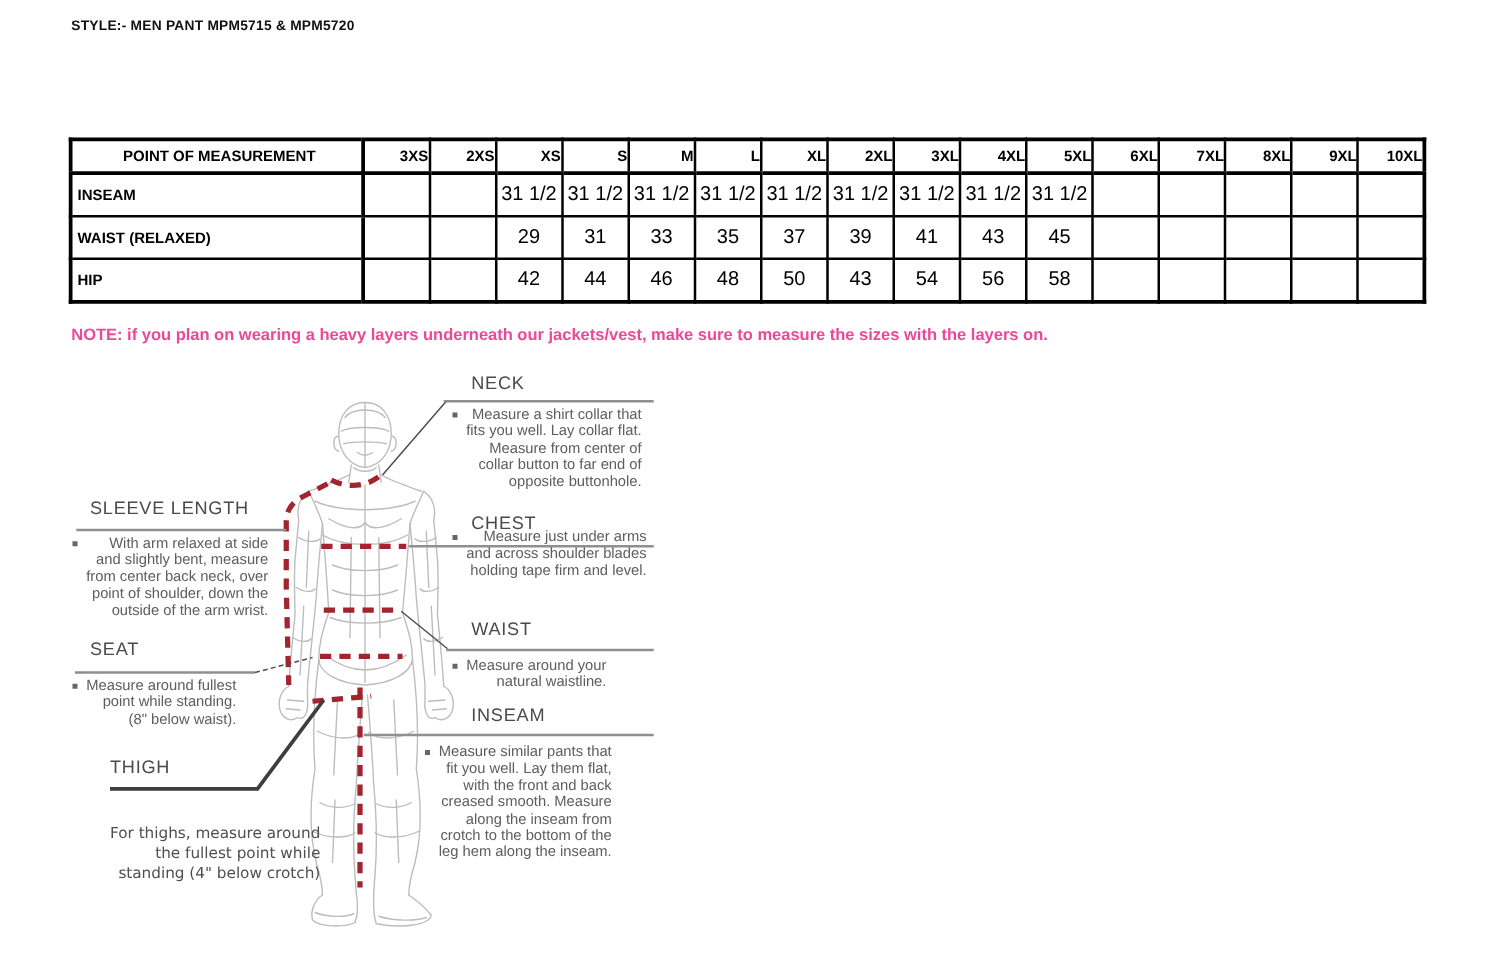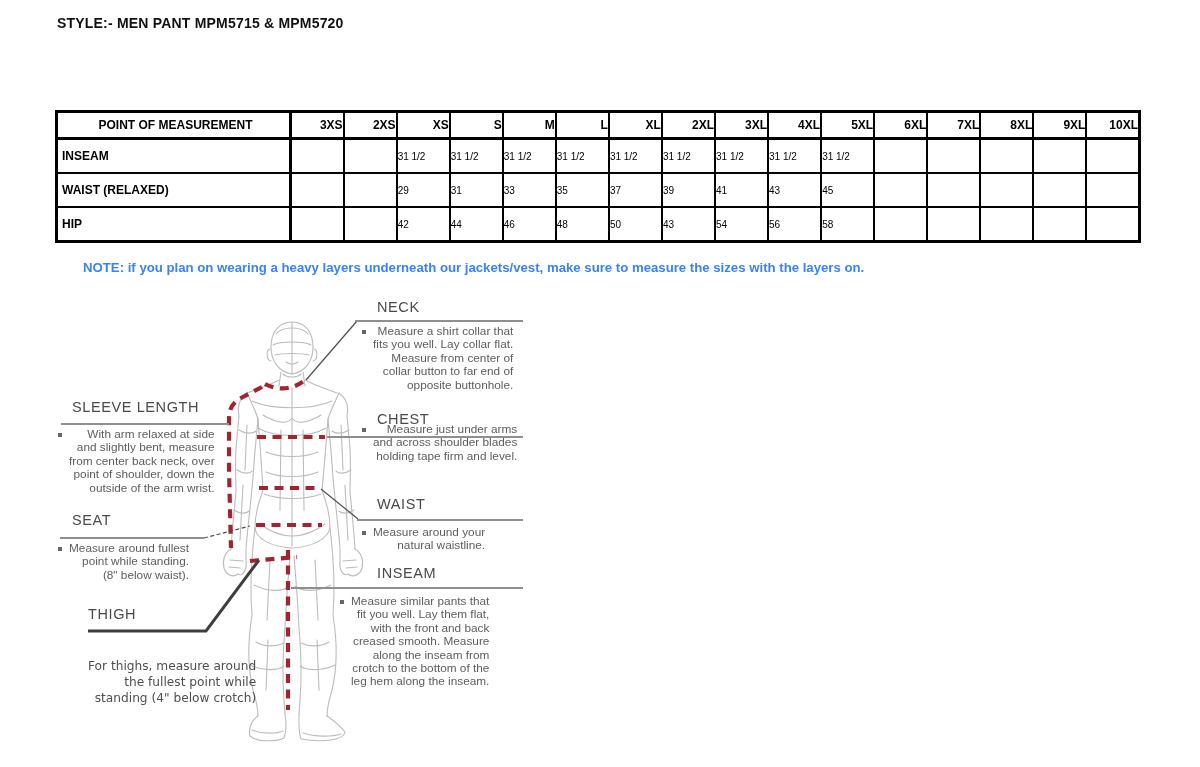--- a/index.html
+++ b/index.html
@@ -2,30 +2,30 @@
 <html style="--measure-red: #a2242f; --figure-gray: #bcbcbc; --leader-gray: #8f8f8f; --heading-gray: #4a4a4a; --body-text-gray: #5d5d5d; --table-border: #000000;"><head>
 <meta charset="utf-8">
 <style>
   html,body{margin:0;padding:0;background:#fff;}
   #page{
     position:relative;width:1200px;height:767px;background:#ffffff;
     font-family:"Liberation Sans",sans-serif;overflow:hidden;
   }
   .abs{position:absolute;}
   
-  #doc-title{left:57px;top:15px;font-size:14px;font-weight:bold;color:#111;letter-spacing:0.2px;}
-  #doc-note{left:57px;top:260px;font-size:13.2px;font-weight:bold;color:#3b82f6;margin-left:26px;}
+  #doc-title{left:57px;top:15px;font-size:11px;font-weight:bold;color:#111;letter-spacing:0.2px;}
+  #doc-note{left:57px;top:260px;font-size:13.2px;font-weight:bold;color:#ec4899;}
   
   #size-table-wrap{left:55px;top:110px;}
   table#size-table{border-collapse:collapse;table-layout:fixed;width:1086px;border:3px solid #000;}
   #size-table col.first{width:234px;}
   #size-table th,#size-table td{border:2px solid #000;padding:0;overflow:hidden;white-space:nowrap;}
   #size-table thead th{height:24px;font-size:12px;font-weight:bold;text-align:right;color:#000;border-bottom:3px solid #000;}
   #size-table thead th:first-child{text-align:center;padding-left:4px;border-right:3px solid #000;}
-  #size-table tbody td{height:32px;font-size:10px;text-align:left;color:#000;}
+  #size-table tbody td{height:32px;font-size:16px;text-align:center;color:#000;}
   #size-table tbody td.rowlabel{font-weight:bold;font-size:12px;text-align:left;padding-left:4px;border-right:3px solid #000;}
   
   .gheading{position:absolute;font-size:14.5px;letter-spacing:0.6px;color:#4a4a4a;}
   .gbody{position:absolute;display:flex;align-items:flex-start;text-align:right;}
   .gbullet{display:inline-block;width:4px;height:4px;background:#666;margin:5px 7px 0 0;flex:0 0 auto;}
   .gtext{font-size:11.8px;line-height:13.4px;color:#5d5d5d;white-space:pre;}
   .gtext.alt{font-family:"DejaVu Sans",sans-serif;font-size:12.2px;line-height:16.2px;color:#4f4f4f;margin-top:20px;}
   
   .figure-line{stroke:var(--figure-gray,#bcbcbc);fill:none;}
   .red-line{stroke:var(--measure-red,#a2242f);fill:none;}

